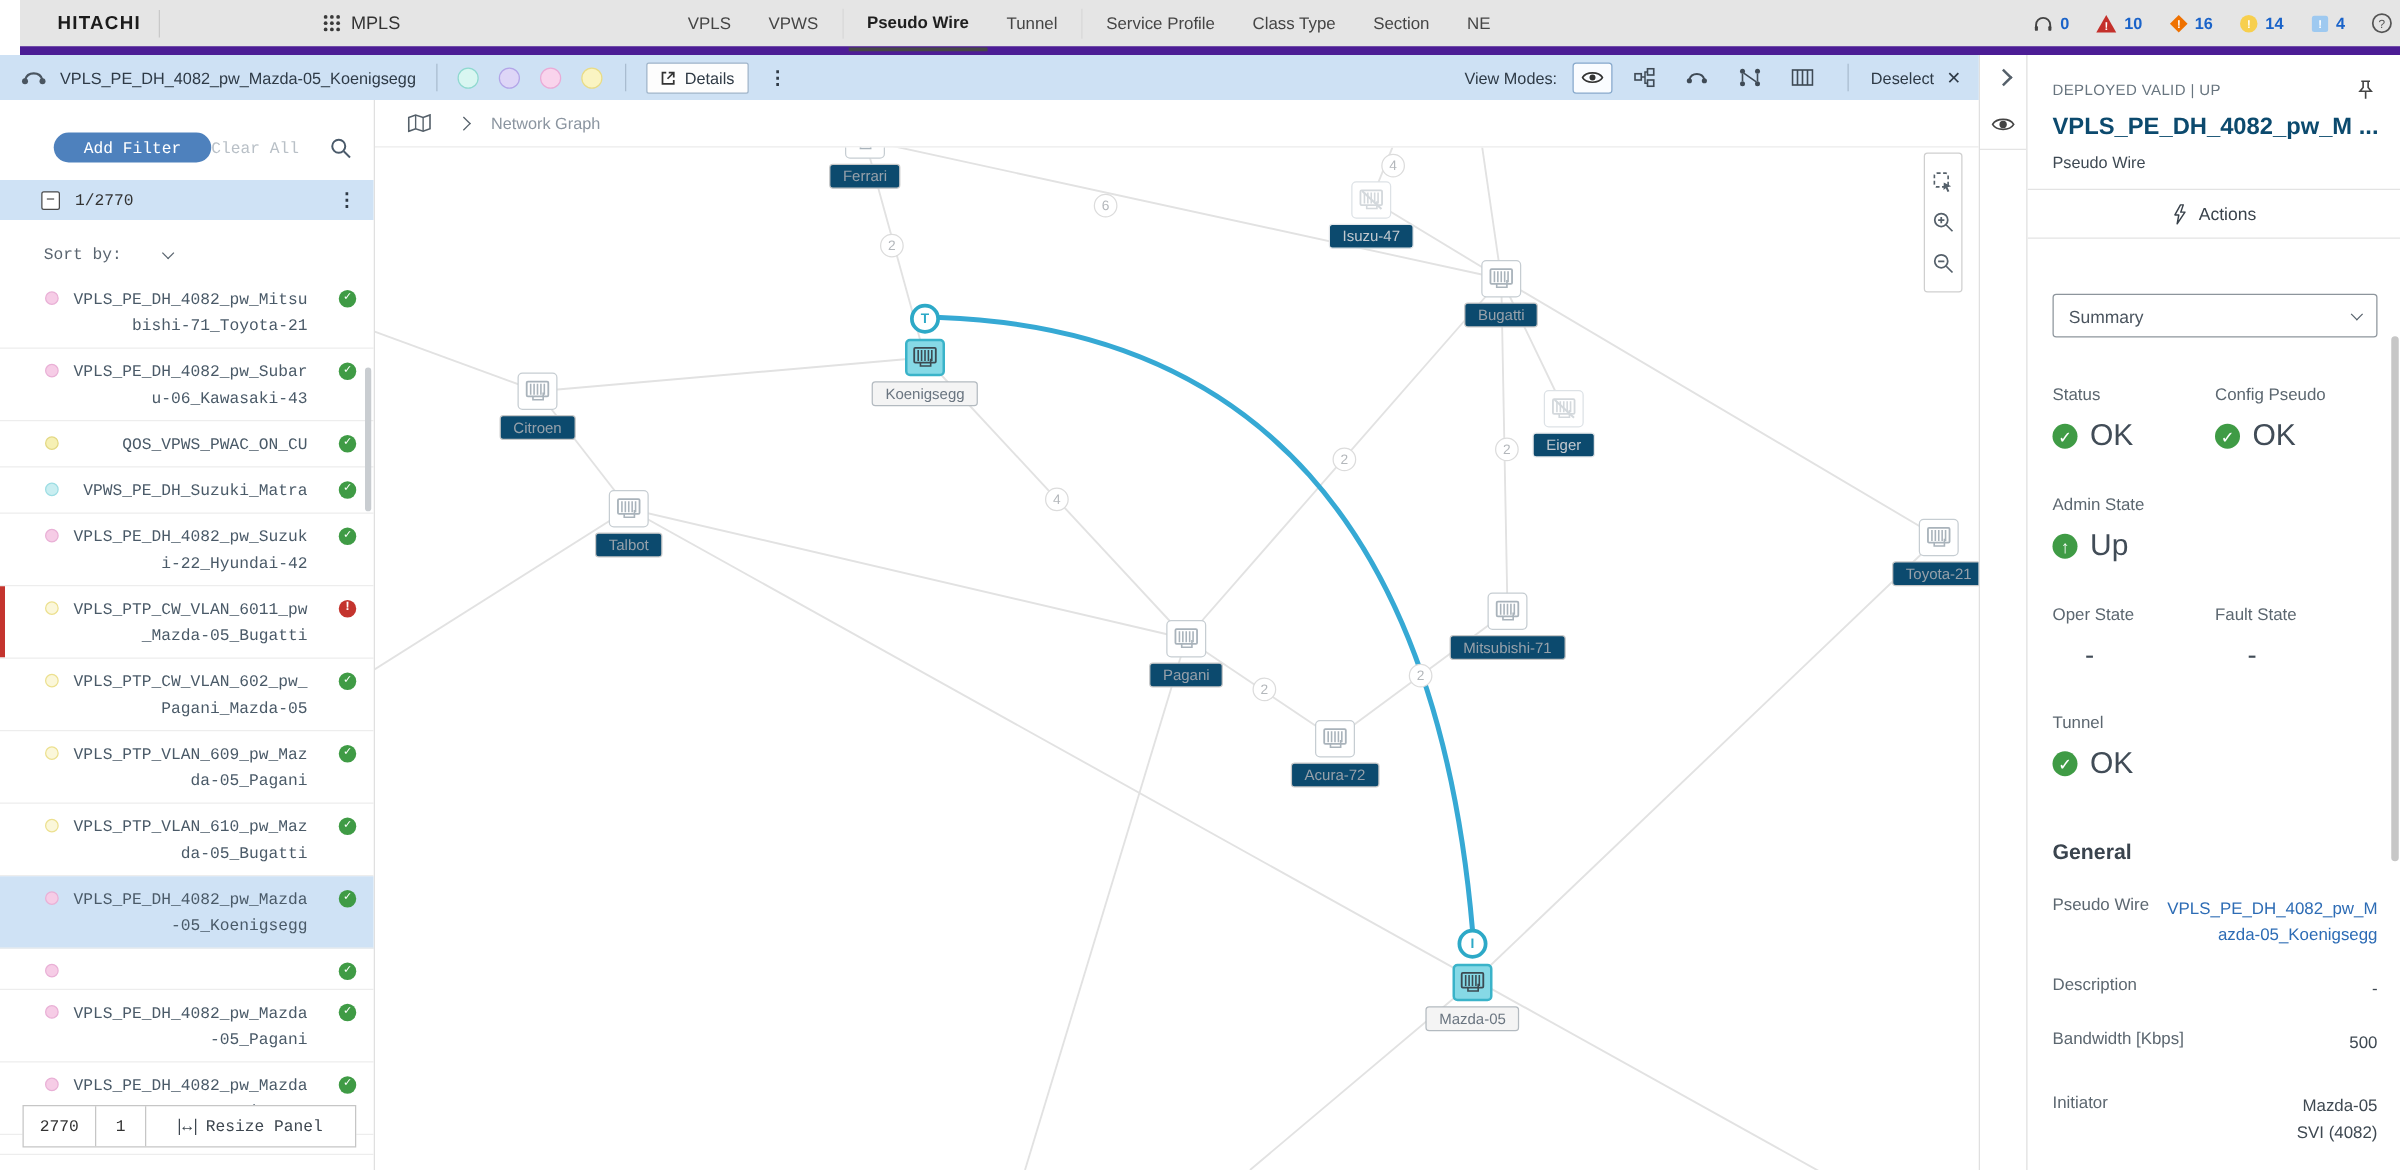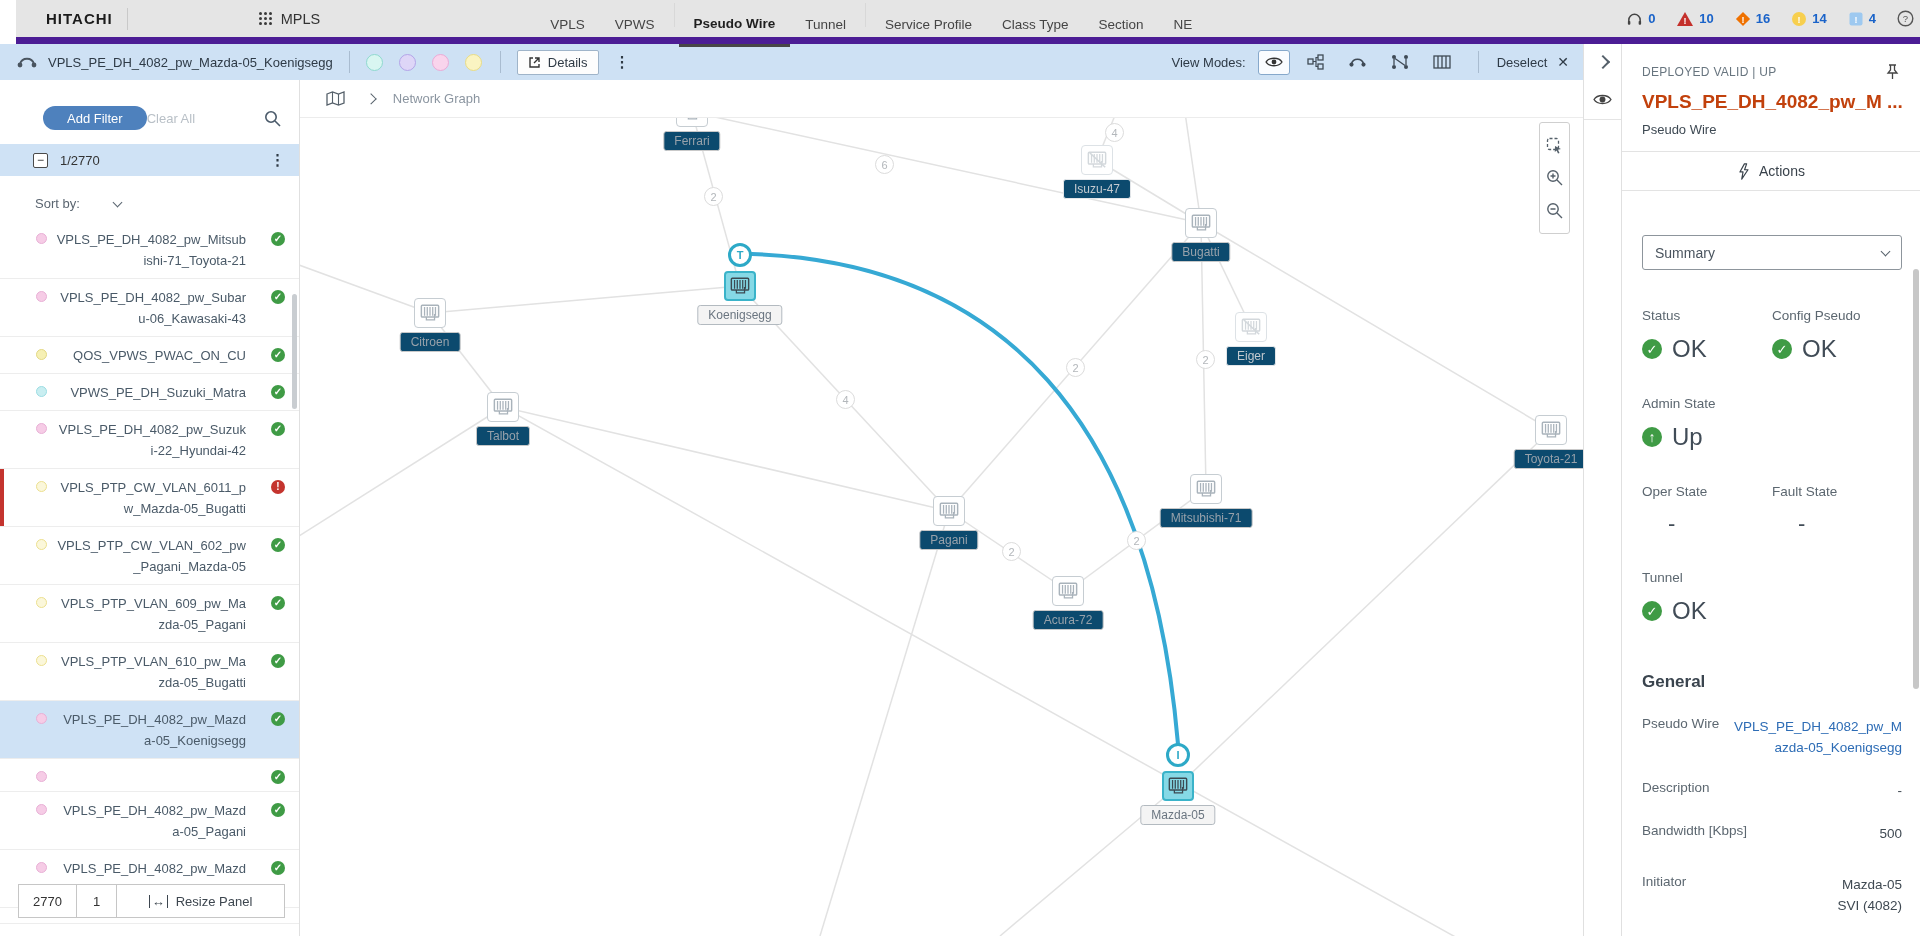--- a/index.html
+++ b/index.html
@@ -5,21 +5,21 @@
   * { box-sizing: border-box; margin: 0; padding: 0; }
   html,body { width:1920px; height:936px; overflow:hidden; }
   body { font-family:"Liberation Sans", sans-serif; background:#fff; position:relative; color:#333; }
 
   
   #app-header { position:absolute; left:16px; top:0; width:1920px; height:44px; background:#e5e5e5; display:flex; align-items:center; border-bottom:7px solid #4c1d95; z-index:30;}
   .brand { font-weight:bold; font-size:15px; letter-spacing:1px; color:#1b1b1b; margin-left:30px; }
   .brand-sep { width:1px; height:22px; background:#c9c9c9; margin-left:14px; }
   .launcher { margin-left:130px; display:flex; align-items:center; gap:8px; }
   .app-name { font-size:14.5px; color:#333; }
-  #tabs-row { display:flex; align-items:flex-start; height:32px; margin-left:215px; }
+  #tabs-row { display:flex; align-items:center; height:32px; margin-left:215px; }
   .tab { font-size:13.5px; color:#454545; padding:0 15px; height:44px; line-height:44px; cursor:pointer; white-space:nowrap; }
   .tab.active { font-weight:bold; color:#1f1f1f; border-bottom:3px solid #474747; line-height:41px; }
   .tab-sep { width:1px; height:24px; background:#d8d8d8; margin:0 4px; }
   #header-right { margin-left:auto; display:flex; align-items:center; gap:7px; margin-right:22px; }
   .alert-group { display:flex; align-items:center; gap:5px; margin-left:14px; }
   .alert-count { color:#1a63c9; font-weight:bold; font-size:13px; }
 
   
   #toolbar { position:absolute; left:0; top:44px; width:1583px; height:36px; background:#cee1f4; display:flex; align-items:center; z-index:25; }
   .tb-sel-name { font-size:13px; color:#2e3a46; margin-left:10px; }
@@ -28,21 +28,21 @@
   .details-btn { display:flex; align-items:center; gap:7px; background:#fdfdfd; border:1px solid #9fb4c9; border-radius:2px; height:25px; padding:0 10px; font-size:13px; color:#2f3a45; cursor:pointer; }
   .kebab { font-size:15px; color:#2f3a45; margin-left:16px; letter-spacing:0; cursor:pointer; font-weight:bold; }
   #tb-right { margin-left:auto; display:flex; align-items:center; margin-right:14px; }
   .view-modes-label { font-size:13px; color:#2e3a46; margin-right:12px; }
   .vm-btn { width:32px; height:25px; display:flex; align-items:center; justify-content:center; margin-right:10px; cursor:pointer; }
   .vm-btn.selected { background:#fafcff; border:1px solid #86a8cb; border-radius:3px; }
   .deselect-label { font-size:13px; color:#2e3a46; margin:0 10px 0 8px; cursor:pointer; }
   .x-icon { font-size:14px; color:#2e3a46; cursor:pointer; }
 
   
-  #sidebar { position:absolute; left:0; top:80px; width:300px; height:856px; background:#fff; border-right:1px solid #e0e0e0; overflow:hidden; }
+  #sidebar { position:absolute; left:0; top:80px; width:300px; height:856px; background:#fff; border-right:1px solid #e0e0e0; overflow:hidden;font-family:Liberation Mono, monospace; }
   #filter-row { display:flex; align-items:center; margin:26px 18px 0 43px; }
   .add-filter-btn { background:#4e81bd; color:#fff; border:none; border-radius:12px; height:24px; padding:0 24px; font-size:13px; cursor:pointer; font-family:inherit; }
   .clear-all { color:#b9c0c7; font-size:13px; cursor:default; }
   #search-btn { margin-left:auto; cursor:pointer; }
   #count-row { background:#cfe2f5; height:32px; display:flex; align-items:center; margin-top:14px; padding:0 14px 0 33px; }
   .checkbox-ind { width:15px; height:15px; background:#fff; border:1.5px solid #4a4a4a; border-radius:2px; display:flex; align-items:center; justify-content:center; font-size:12px; color:#333; line-height:1; cursor:pointer; }
   .count-text { font-size:13px; color:#333; margin-left:12px; }
   #count-row .kebab { margin-left:auto; }
   #sort-row { display:flex; align-items:center; margin:20px 18px 10px 35px; }
   .sort-label { font-size:13px; color:#5a6570; }
@@ -88,21 +88,21 @@
   #panel-chev { height:36px; display:flex; align-items:center; justify-content:center; cursor:pointer; }
   .chev-right { border:solid #55606a; border-width:0 2px 2px 0; padding:4px; transform:rotate(-45deg); }
   #strip-eye { height:40px; display:flex; align-items:center; justify-content:center; border-bottom:1px solid #e4e4e4; cursor:pointer; }
 
   
   #panel { position:absolute; left:1621px; top:44px; width:299px; height:892px; background:#fff; border-left:1px solid #e0e0e0; overflow:hidden; }
   #panel-inner { padding:20px 18px 0 20px; }
   #panel-status-line { display:flex; align-items:center; }
   .deploy-state { font-size:12px; color:#68757f; letter-spacing:.3px; }
   .pin { margin-left:auto; cursor:pointer; margin-right:2px; }
-  .panel-title { font-size:19px; font-weight:bold; color:#c2410c; margin-top:11px; white-space:nowrap; }
+  .panel-title { font-size:19px; font-weight:bold; color:#0c4a6e; margin-top:11px; white-space:nowrap; }
   .panel-subtitle { font-size:13px; color:#3e4953; margin-top:9px; }
   #actions-row { margin-top:14px; border-top:1px solid #e3e3e3; border-bottom:1px solid #e3e3e3; height:40px; display:flex; align-items:center; justify-content:center; gap:9px; cursor:pointer; margin-left:-20px; margin-right:-18px; }
   .actions-label { font-size:14px; color:#39424b; }
   #view-select { margin-top:44px; height:35px; border:1px solid #8d959c; border-radius:3px; display:flex; align-items:center; padding:0 12px; cursor:pointer; }
   .view-select-value { font-size:14px; color:#4a545e; }
   #view-select .chev-down { margin-left:auto; border-color:#55606a; }
   #summary-grid { margin-top:38px; display:grid; grid-template-columns:1fr 1fr; }
   .sum-cell { margin-bottom:33px; }
   .sum-label { font-size:13.5px; color:#5c6770; margin-bottom:12px; }
   .sum-value { display:flex; align-items:center; gap:10px; font-size:24px; color:#414c57; }

